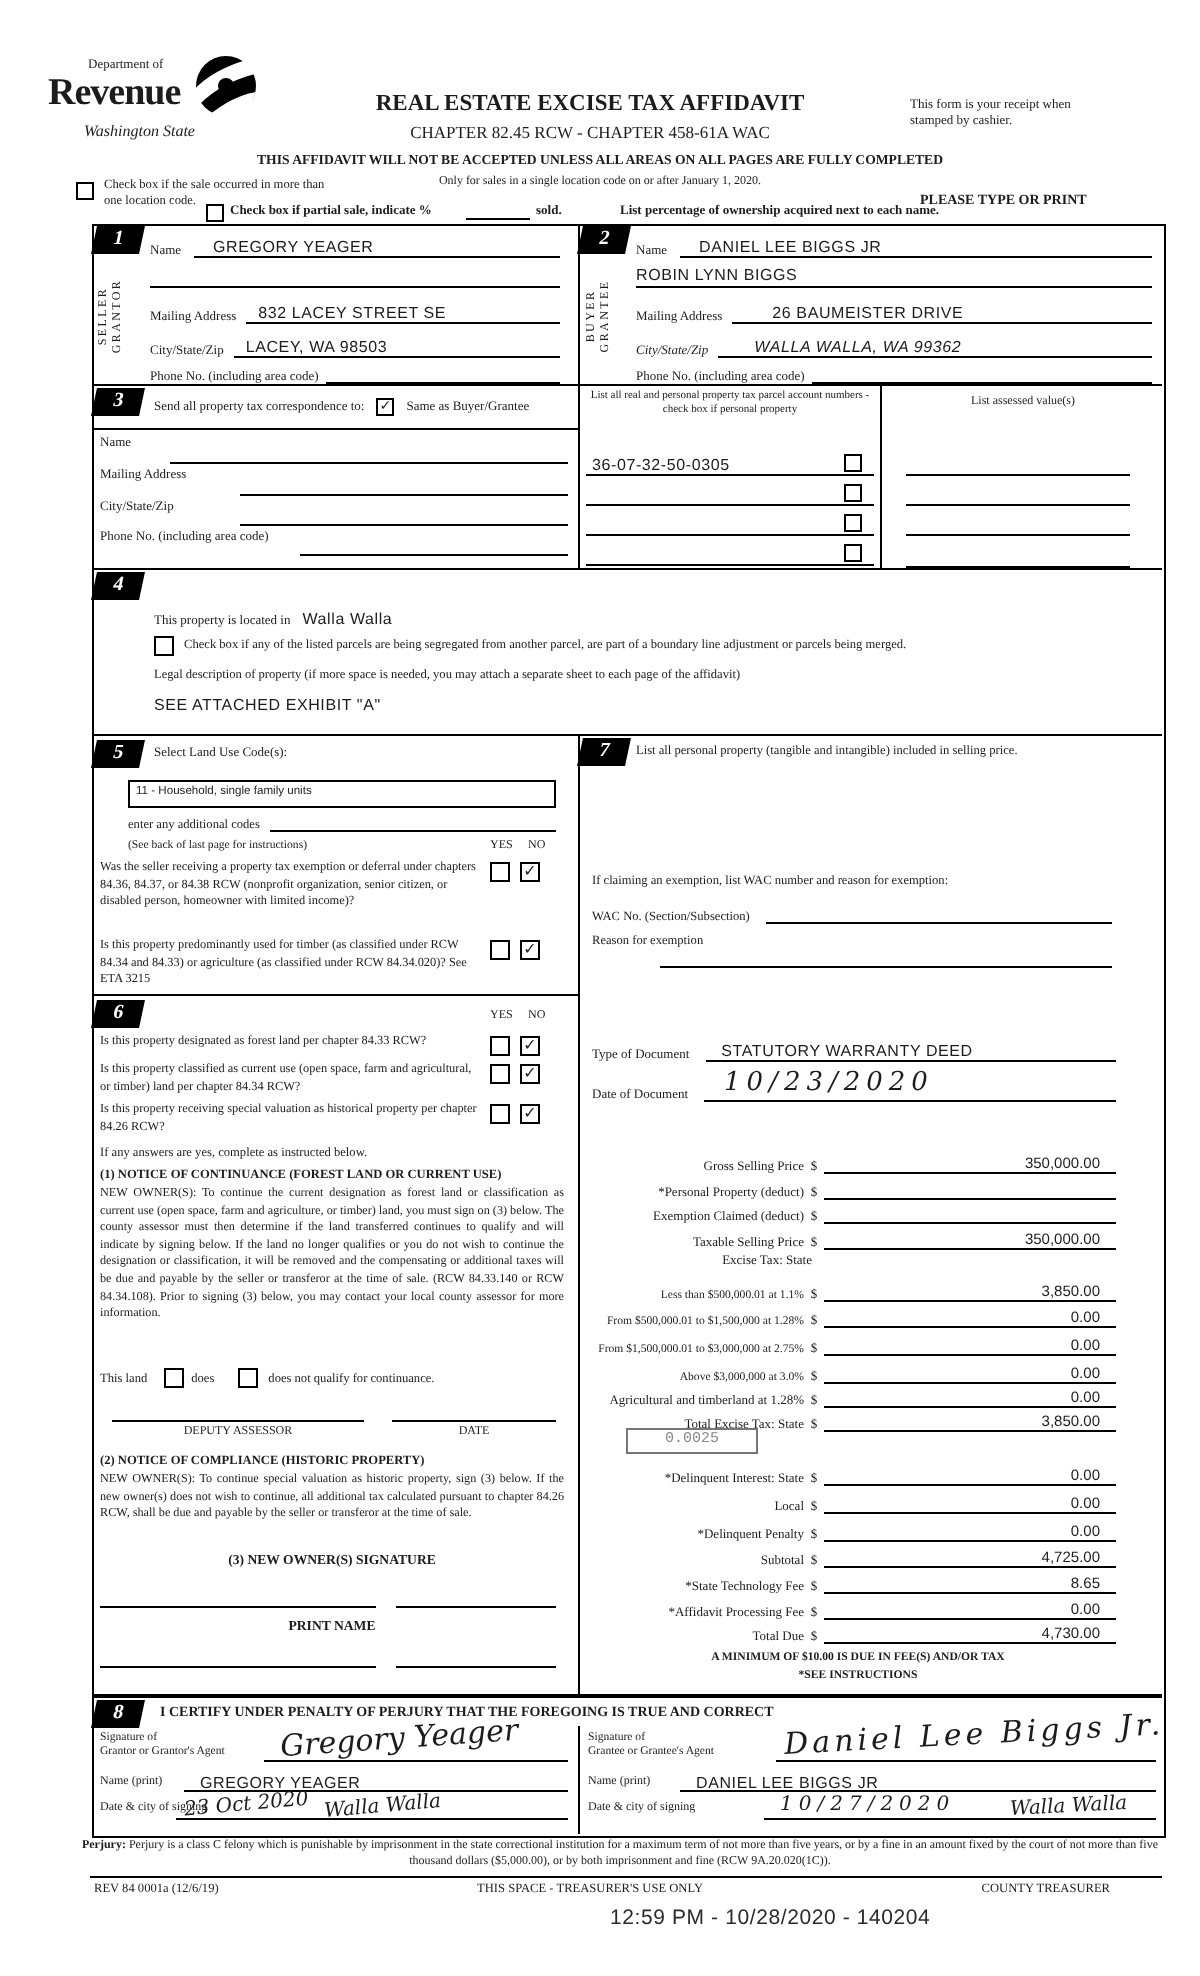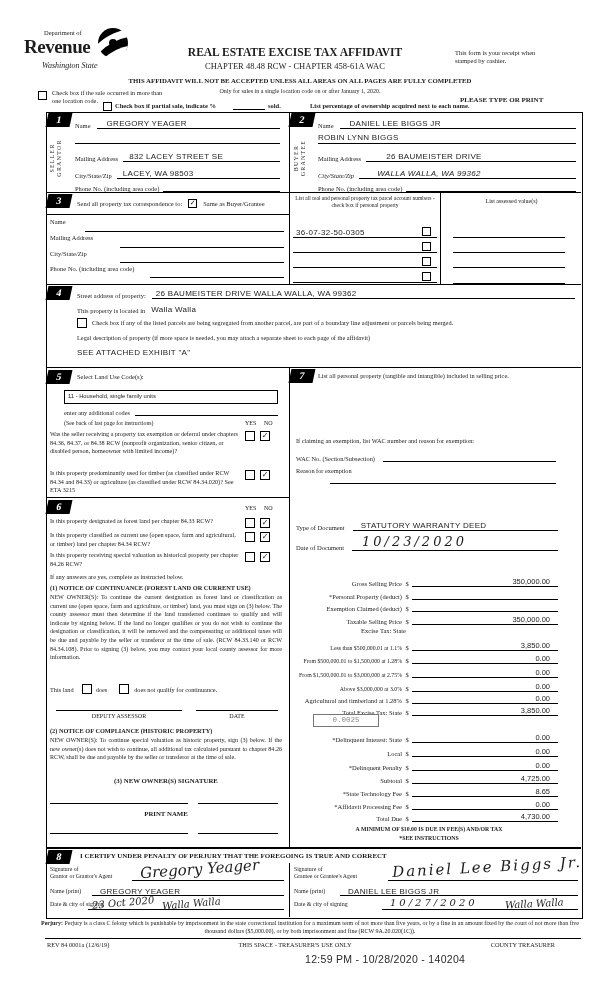--- a/index.html
+++ b/index.html
@@ -53,21 +53,21 @@
     <svg width="38" height="34" viewBox="0 0 38 34">
       <circle cx="19" cy="17" r="15" fill="#000"></circle>
       <path d="M2 20 Q12 8 36 2 L38 10 Q18 14 6 26 Z" fill="#fff"></path>
       <path d="M10 32 Q22 22 34 20 L30 30 Q22 34 10 32 Z" fill="#fff"></path>
       <circle cx="19" cy="17" r="4" fill="#000"></circle>
     </svg>
   </span>
   <div class="abs i" style="left:42px;top:61px;font-size:8px;">Washington State</div>
 
   <div class="abs b ctr" style="left:160px;top:46px;width:270px;font-size:11.5px;">REAL ESTATE EXCISE TAX AFFIDAVIT</div>
-  <div class="abs ctr" style="left:160px;top:61px;width:270px;font-size:8.5px;">CHAPTER 48.48 RCW - CHAPTER 458-61A WAC</div>
+  <div class="abs ctr" style="left:160px;top:61px;width:270px;font-size:8.5px;">CHAPTER 82.45 RCW - CHAPTER 458-61A WAC</div>
   <div class="abs" style="left:455px;top:49px;width:100px;font-size:6.5px;line-height:8px;">This form is your receipt when stamped by cashier.</div>
   <div class="abs b ctr" style="left:60px;top:77px;width:480px;font-size:6.8px;">THIS AFFIDAVIT WILL NOT BE ACCEPTED UNLESS ALL AREAS ON ALL PAGES ARE FULLY COMPLETED</div>
   <div class="abs ctr" style="left:60px;top:88px;width:480px;font-size:6px;">Only for sales in a single location code on or after January 1, 2020.</div>
 
   <span class="abs cb" style="left:38px;top:91px;"></span>
   <div class="abs lbl63" style="left:52px;top:89px;width:112px;line-height:7.8px;">Check box if the sale occurred in more than one location code.</div>
   <div class="abs b" style="left:460px;top:96px;font-size:7px;">PLEASE TYPE OR PRINT</div>
 
   <span class="abs cb" style="left:103px;top:102px;"></span>
   <div class="abs b" style="left:115px;top:102px;font-size:6.5px;">Check box if partial sale, indicate %</div>
@@ -167,24 +167,20 @@
     <span class="cb" style="margin:0 6px 1px 0;"></span>
   </div>
 
   <div class="abs ctr lbl6" style="left:442px;top:198px;width:139px;">List assessed value(s)</div>
   <div class="abs ul" style="left:453px;top:230px;width:112px;height:7px;"></div>
   <div class="abs ul" style="left:453px;top:245px;width:112px;height:7px;"></div>
   <div class="abs ul" style="left:453px;top:260px;width:112px;height:7px;"></div>
   <div class="abs ul" style="left:453px;top:276px;width:112px;height:7px;"></div>
 
   <div class="badge" style="left:47px;top:286px;">4</div>
-  <div class="abs row" style="left:77px;top:288px;width:498px;height:11px;">
-    <span class="lbl">Street address of property:</span>
-    <span class="ul val8" style="flex:1;margin-left:6px;padding-left:4px;">26 BAUMEISTER DRIVE WALLA WALLA, WA  99362</span>
-  </div>
   <div class="abs row" style="left:77px;top:303px;width:220px;height:11px;">
     <span class="lbl">This property is located in</span>
     <span class="val8" style="margin-left:6px;">Walla Walla</span>
   </div>
   <span class="abs cb8 cb" style="left:77px;top:318px;"></span>
   <div class="abs lbl63" style="left:92px;top:319px;width:480px;">Check box if any of the listed parcels are being segregated from another parcel, are part of a boundary line adjustment or parcels being merged.</div>
   <div class="abs lbl63" style="left:77px;top:334px;width:480px;">Legal description of property (if more space is needed, you may attach a separate sheet to each page of the affidavit)</div>
   <div class="abs val8" style="left:77px;top:348px;">SEE ATTACHED EXHIBIT "A"</div>
 
   <div class="badge" style="left:47px;top:370px;">5</div>

